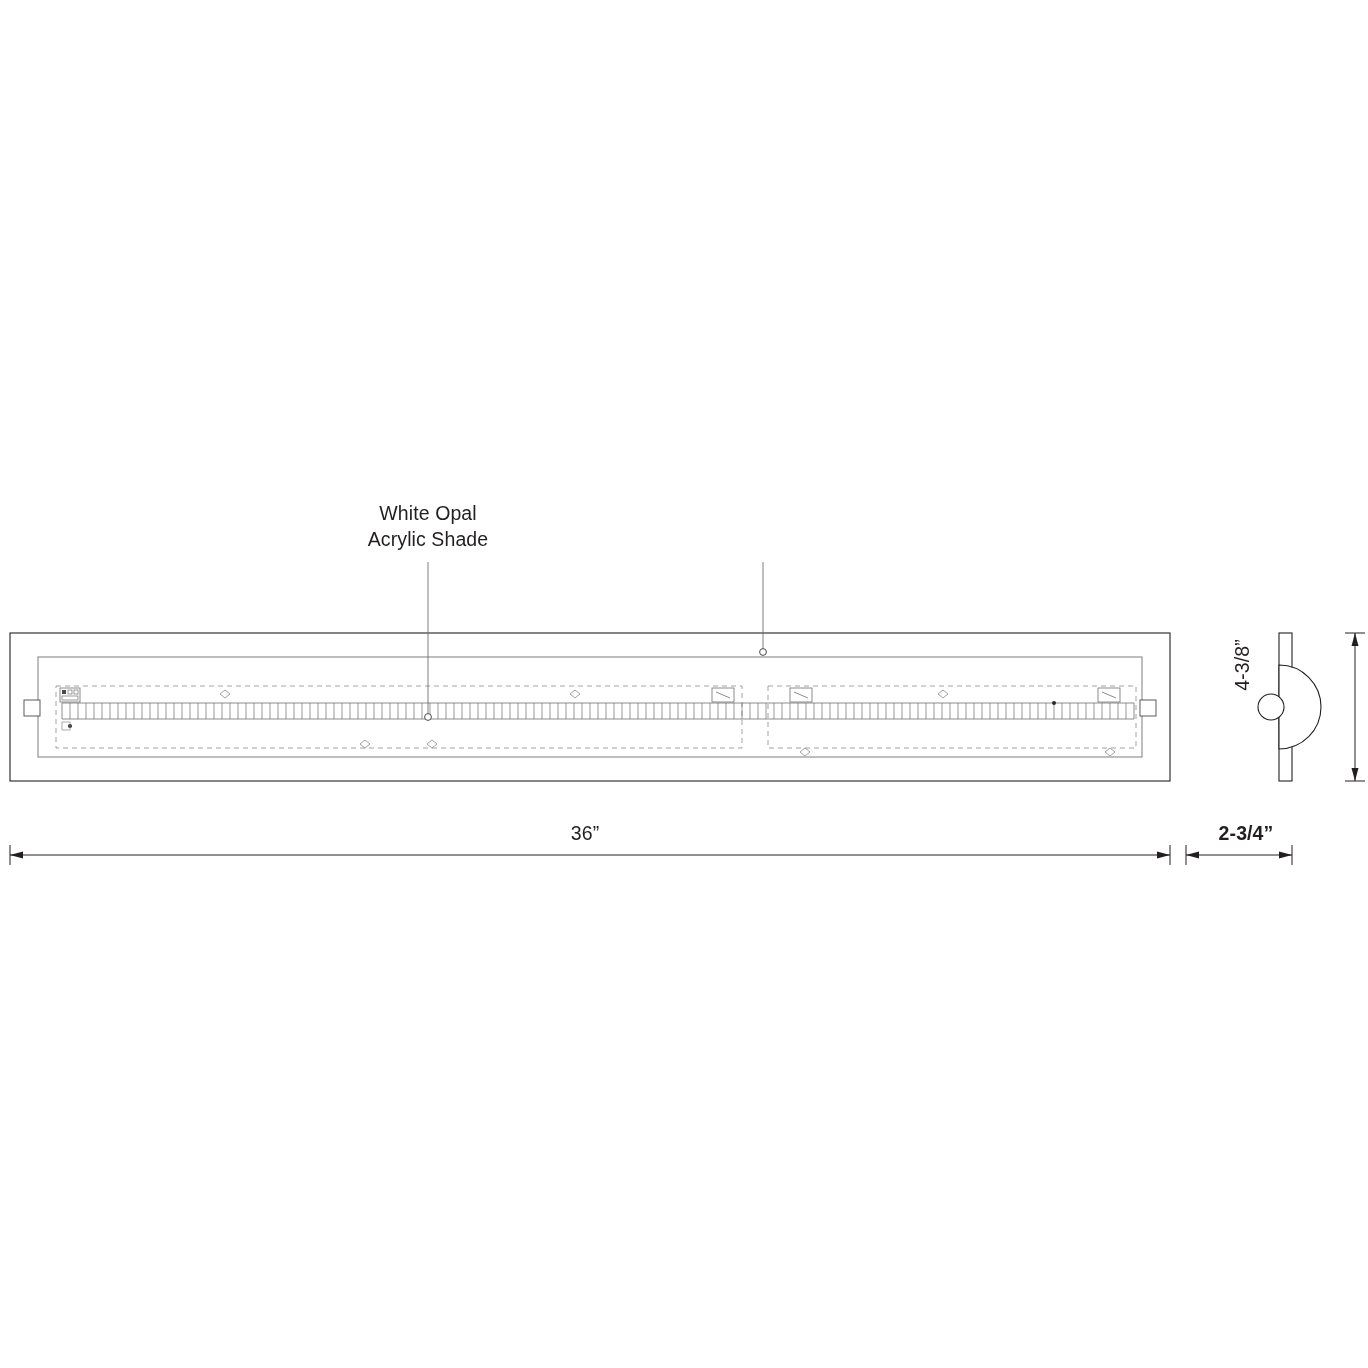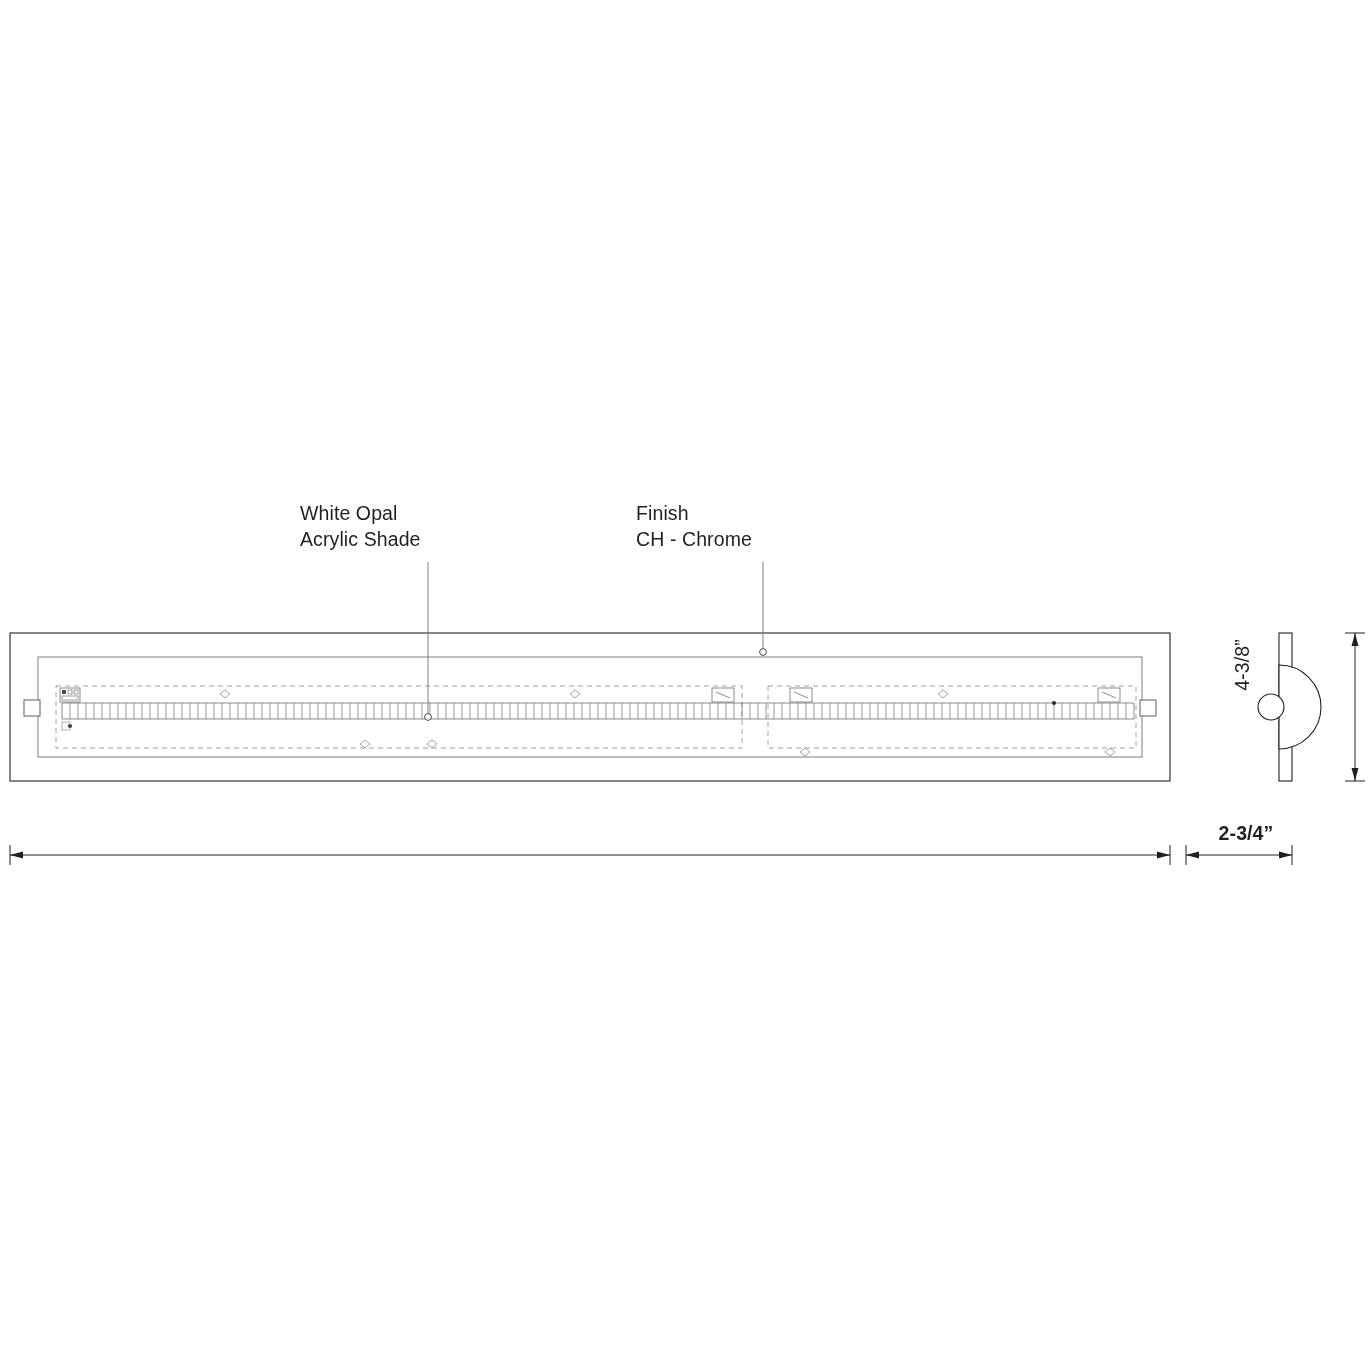--- a/index.html
+++ b/index.html
@@ -23,21 +23,21 @@
   }
   svg.diagram {
     position: absolute;
     left: 0; top: 0;
     width: 1368px;
     height: 1368px;
     display: block;
   }
   .callout-label {
     position: absolute;
-    text-align: left;
+    text-align: center;
     font-size: 19.5px;
     line-height: 26px;
     color: #231f20;
     white-space: pre-line;
     letter-spacing: 0.1px;
   }
   #callout-shade-label {
     left: 300px;
     top: 500px;
     width: 256px;
@@ -302,21 +302,20 @@
       <line x1="1345" y1="633" x2="1365" y2="633" stroke="#231f20" stroke-width="1"></line>
       <line x1="1345" y1="781" x2="1365" y2="781" stroke="#231f20" stroke-width="1"></line>
       <path d="M1355 633 l-3.5 13 h7 z" fill="#231f20"></path>
       <path d="M1355 781 l-3.5 -13 h7 z" fill="#231f20"></path>
     </g>
   </svg>
 
   <div class="callout-label" id="callout-shade-label">White Opal
 Acrylic Shade</div>
 
-  <div class="callout-label" id="callout-finish-label">Finish
-CH - Chrome</div>
-
+
+  <div class="dim-label" id="dim-width-label">36”</div>
 
   <div class="dim-label" id="dim-depth-label">2-3/4”</div>
 
   <div class="dim-label" id="dim-height-label">4-3/8”</div>
 
 </div>
 
 </body></html>

